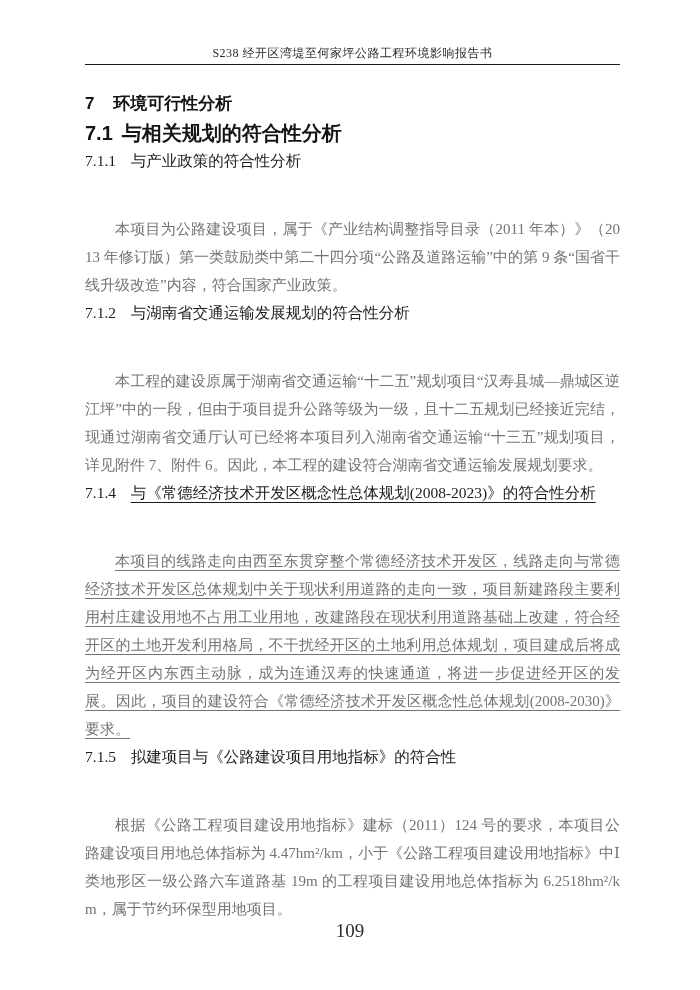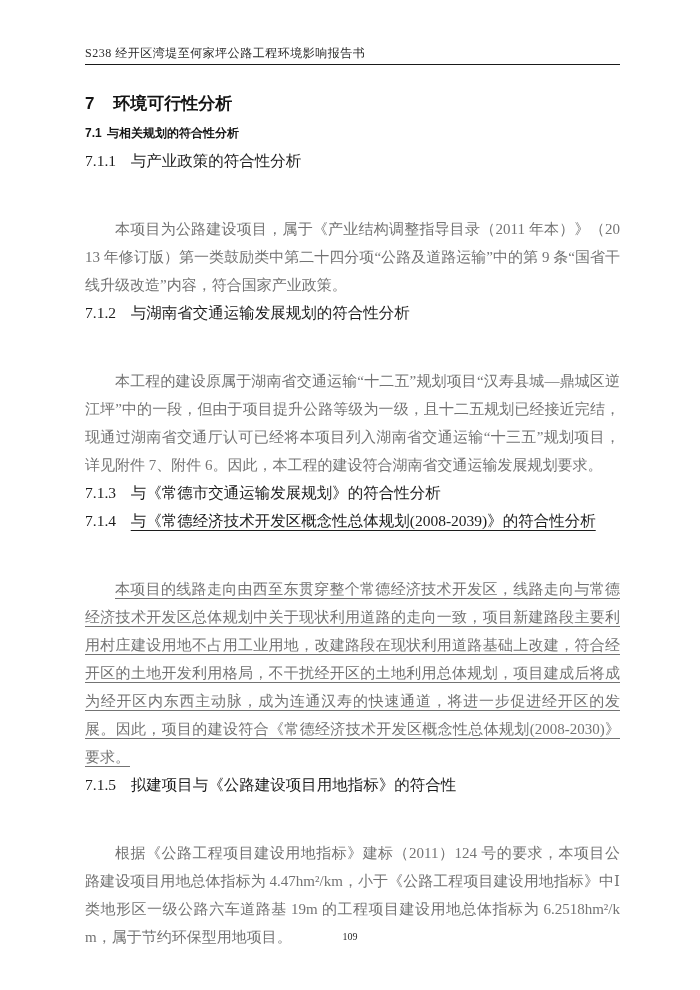--- a/index.html
+++ b/index.html
@@ -15,21 +15,21 @@
     background: #ffffff;
     color: #1c1c1c;
     outline: 1px solid #e3e3e3;
     overflow: hidden;
   }
   .page-inner {
     padding: 46px 80px 0 85px;
   }
   
   .header-title {
-    text-align: left;
+    text-align: center;
     font-size: 12px;
     line-height: 15px;
     color: #2a2a2a;
     letter-spacing: 0.5px;
   }
   .header-rule {
     margin-top: 3px;
     height: 0;
     border-bottom: 1.6px solid #1a1a1a;
   }
@@ -38,21 +38,21 @@
     margin-top: 24px;
     font-family: "Liberation Sans", "DejaVu Sans", sans-serif;
     font-size: 17px;
     font-weight: 700;
     line-height: 30px;
     color: #151515;
   }
   h1.doc-h1 .num { margin-right: 1.1em; }
   h2.doc-h2 {
     font-family: "Liberation Sans", "DejaVu Sans", sans-serif;
-    font-size: 12px;
+    font-size: 20px;
     font-weight: 700;
     line-height: 28px;
     color: #151515;
   }
   h2.doc-h2 .num { margin-right: 0.45em; }
   h3.doc-h3 {
     font-size: 15.5px;
     font-weight: 400;
     line-height: 28px;
     color: #1c1c1c;
@@ -73,21 +73,21 @@
     text-decoration-thickness: 1px;
     text-underline-offset: 4px;
   }
   
   .page-number {
     position: absolute;
     bottom: 48px;
     left: 0;
     width: 100%;
     text-align: center;
-    font-size: 10px;
+    font-size: 19px;
     color: #2a2a2a;
   }
 </style>
 </head>
 <body>
 
 <div class="page">
   <div class="page-inner">
 
     <div class="header">
@@ -106,26 +106,23 @@
     <h3 class="doc-h3">
       <span class="num">7.1.1</span><span>与产业政策的符合性分析</span>
     </h3>
     <p class="doc-p">本项目为公路建设项目，属于《产业结构调整指导目录（2011 年本）》（2013 年修订版）第一类鼓励类中第二十四分项“公路及道路运输”中的第 9 条“国省干线升级改造”内容，符合国家产业政策。</p>
 
     <h3 class="doc-h3">
       <span class="num">7.1.2</span><span>与湖南省交通运输发展规划的符合性分析</span>
     </h3>
     <p class="doc-p">本工程的建设原属于湖南省交通运输“十二五”规划项目“汉寿县城—鼎城区逆江坪”中的一段，但由于项目提升公路等级为一级，且十二五规划已经接近完结，现通过湖南省交通厅认可已经将本项目列入湖南省交通运输“十三五”规划项目，详见附件 7、附件 6。因此，本工程的建设符合湖南省交通运输发展规划要求。</p>
 
-    <h3 class="doc-h3">
-      <span class="num">7.1.3</span><span>与《常德市交通运输发展规划》的符合性分析</span>
-    </h3>
 
     <h3 class="doc-h3">
-      <span class="num">7.1.4</span><span class="underlined">与《常德经济技术开发区概念性总体规划(2008-2039)》的符合性分析</span>
+      <span class="num">7.1.4</span><span class="underlined">与《常德经济技术开发区概念性总体规划(2008-2023)》的符合性分析</span>
     </h3>
     <p class="doc-p underlined">本项目的线路走向由西至东贯穿整个常德经济技术开发区，线路走向与常德经济技术开发区总体规划中关于现状利用道路的走向一致，项目新建路段主要利用村庄建设用地不占用工业用地，改建路段在现状利用道路基础上改建，符合经开区的土地开发利用格局，不干扰经开区的土地利用总体规划，项目建成后将成为经开区内东西主动脉，成为连通汉寿的快速通道，将进一步促进经开区的发展。因此，项目的建设符合《常德经济技术开发区概念性总体规划(2008-2030)》要求。</p>
 
     <h3 class="doc-h3">
       <span class="num">7.1.5</span><span>拟建项目与《公路建设项目用地指标》的符合性</span>
     </h3>
     <p class="doc-p">根据《公路工程项目建设用地指标》建标（2011）124 号的要求，本项目公路建设项目用地总体指标为 4.47hm²/km，小于《公路工程项目建设用地指标》中Ⅰ类地形区一级公路六车道路基 19m 的工程项目建设用地总体指标为 6.2518hm²/km，属于节约环保型用地项目。</p>
 
   </div>
 

